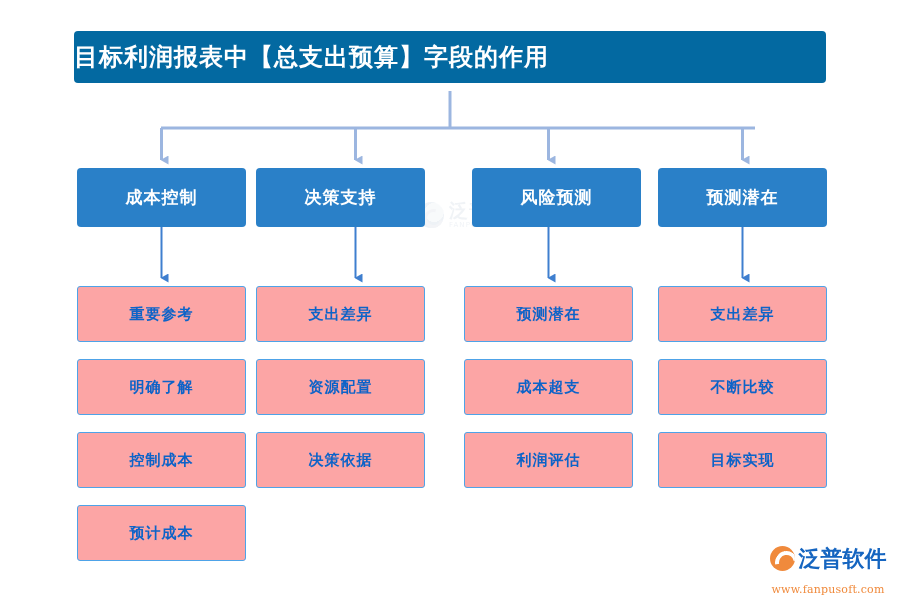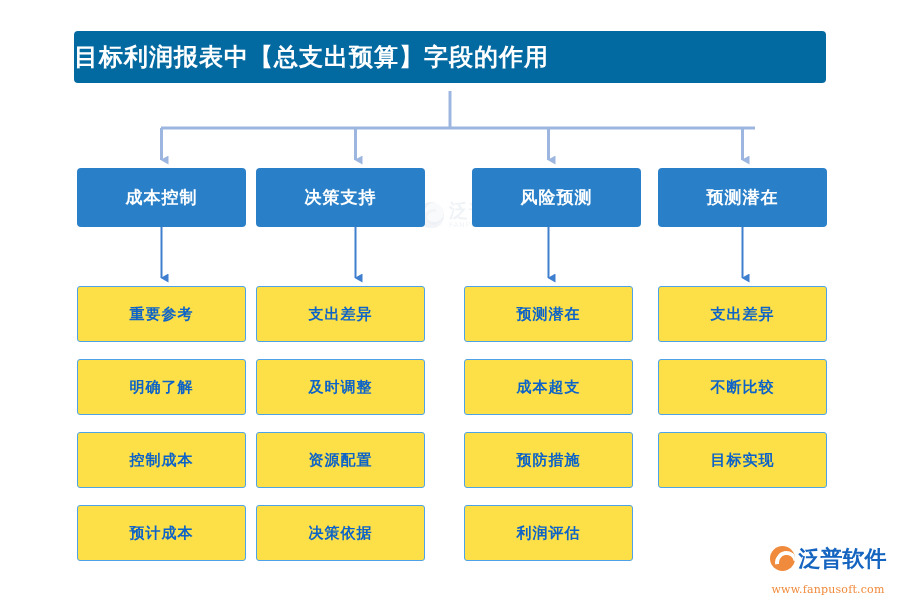--- a/index.html
+++ b/index.html
@@ -195,21 +195,21 @@
   .col-items {
     position: absolute;
     left: 0;
     top: 118px;
     width: 169px;
   }
   .leaf-box {
     width: 169px;
     height: 56px;
     box-sizing: border-box;
-    background: #fde047;
+    background: #fca5a5;
     border: 1px solid #4ea3e8;
     border-radius: 3px;
     display: flex;
     align-items: center;
     justify-content: center;
     margin-bottom: 17px;
   }
   .leaf-box:last-child { margin-bottom: 0; }
   .leaf-box .leaf-text {
     color: #0d63c8;
@@ -288,44 +288,38 @@
 
   <div class="column col-1">
     <div class="col-head">
       <span class="head-text">决策支持</span>
     </div>
     <div class="col-items">
       <div class="leaf-box">
         <span class="leaf-text">支出差异</span>
       </div>
       <div class="leaf-box">
-        <span class="leaf-text">及时调整</span>
-      </div>
-      <div class="leaf-box">
         <span class="leaf-text">资源配置</span>
       </div>
       <div class="leaf-box">
         <span class="leaf-text">决策依据</span>
       </div>
     </div>
   </div>
 
   <div class="column col-2">
     <div class="col-head">
       <span class="head-text">风险预测</span>
     </div>
     <div class="col-items">
       <div class="leaf-box">
         <span class="leaf-text">预测潜在</span>
       </div>
       <div class="leaf-box">
         <span class="leaf-text">成本超支</span>
-      </div>
-      <div class="leaf-box">
-        <span class="leaf-text">预防措施</span>
       </div>
       <div class="leaf-box">
         <span class="leaf-text">利润评估</span>
       </div>
     </div>
   </div>
 
   <div class="column col-3">
     <div class="col-head">
       <span class="head-text">预测潜在</span>

